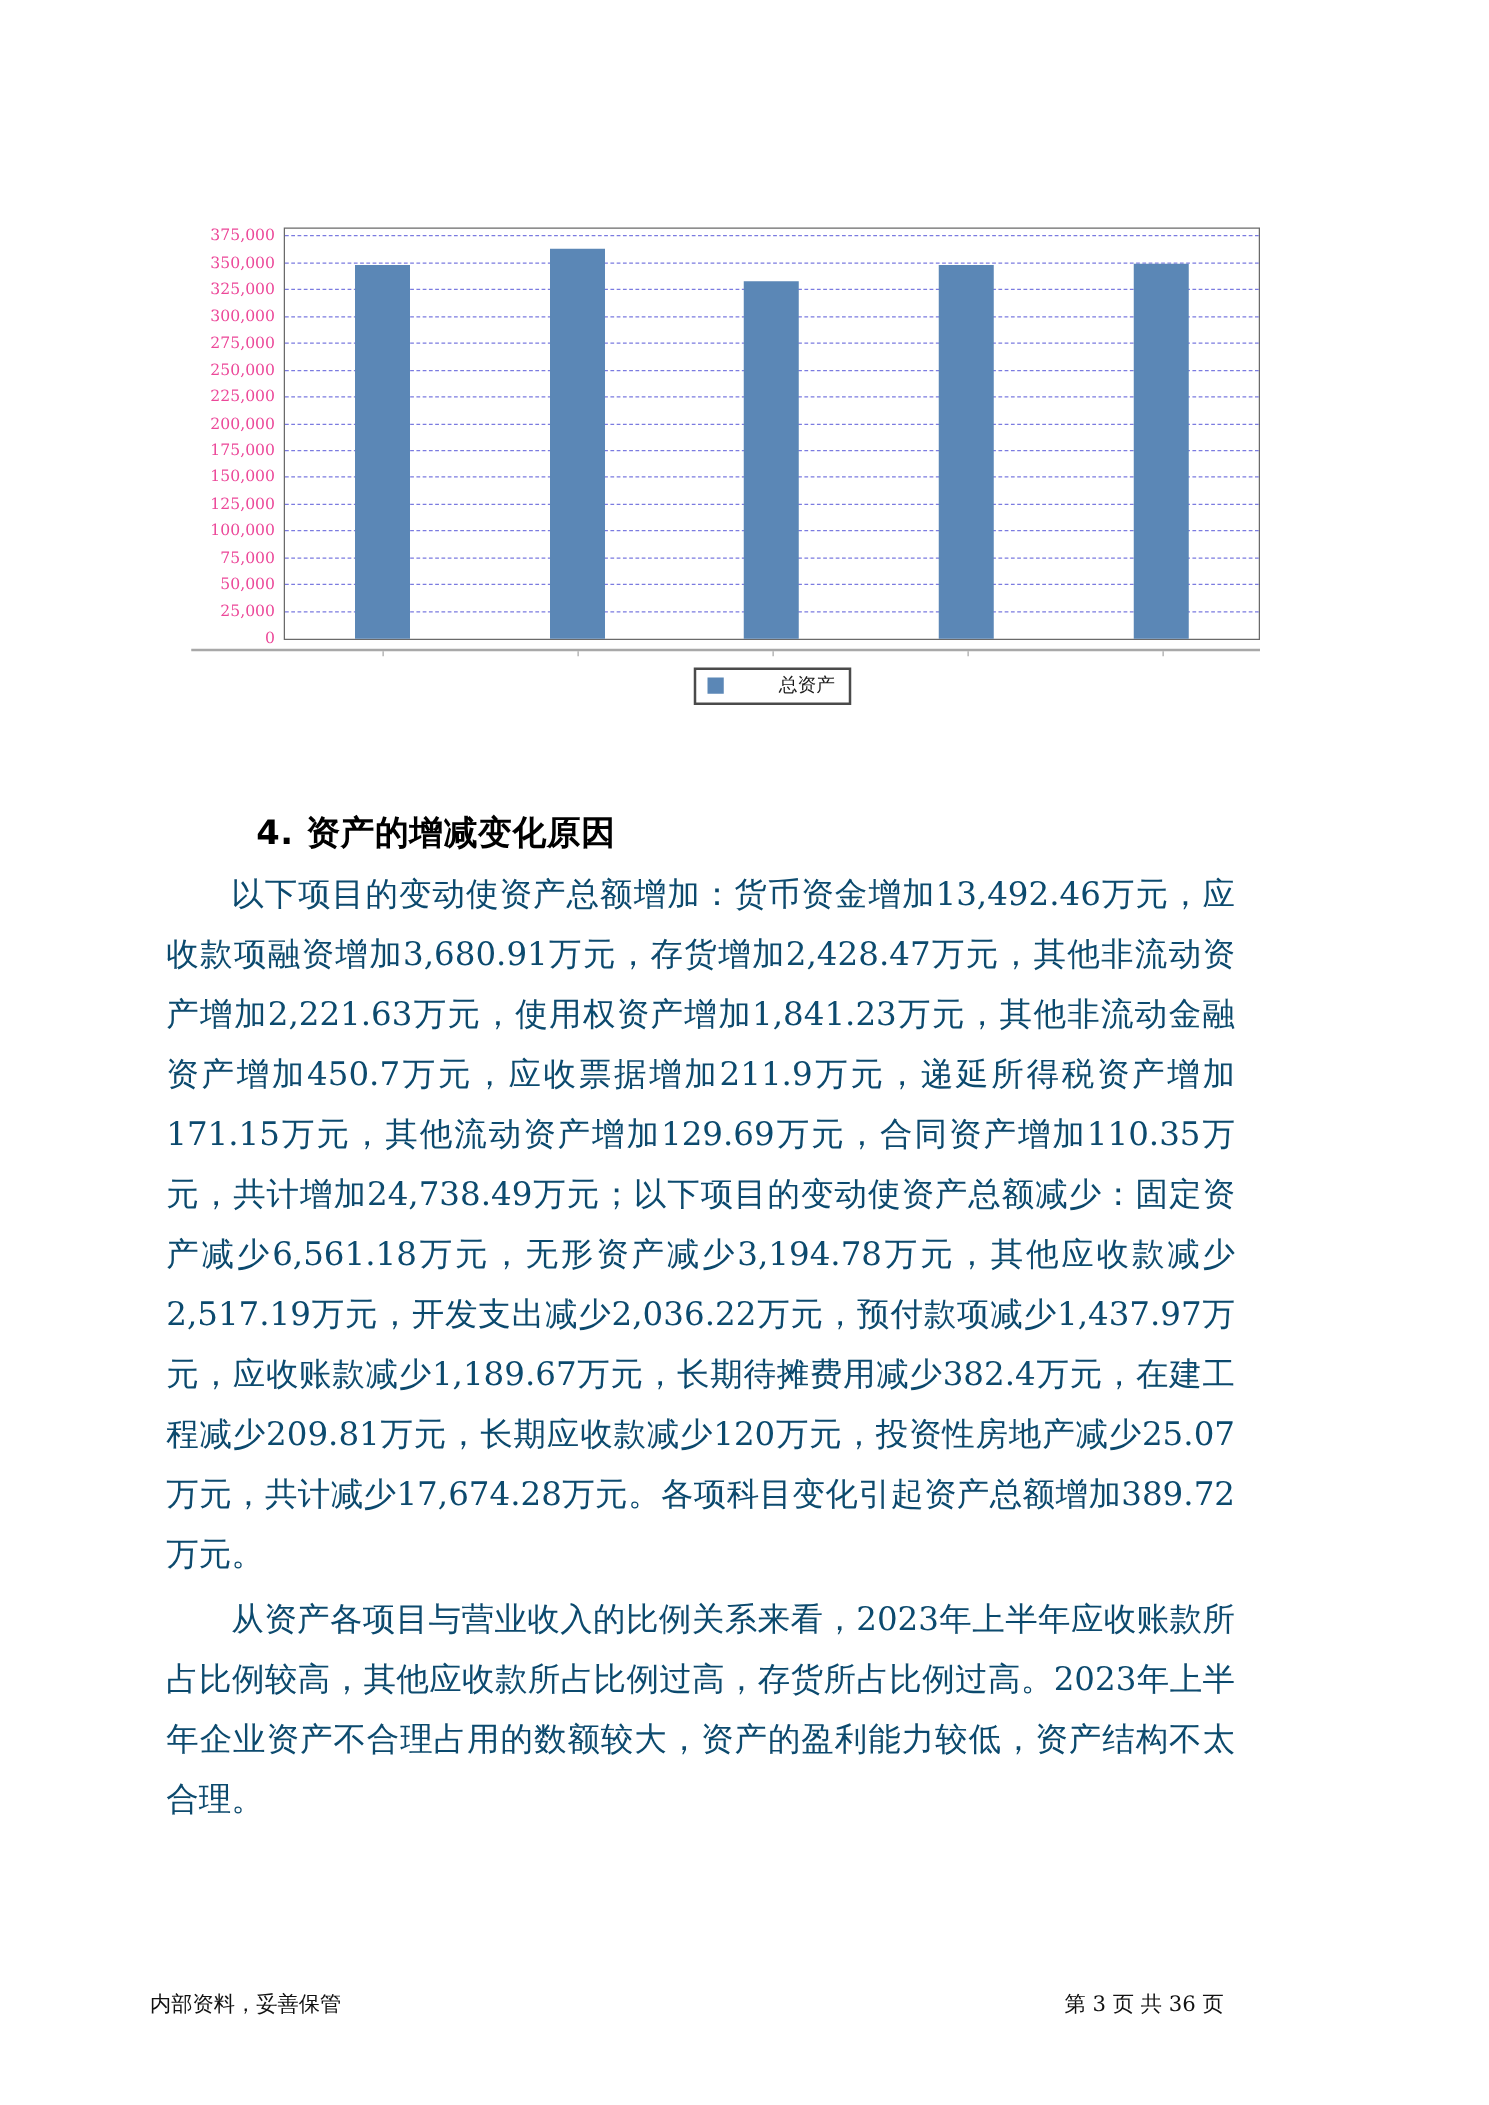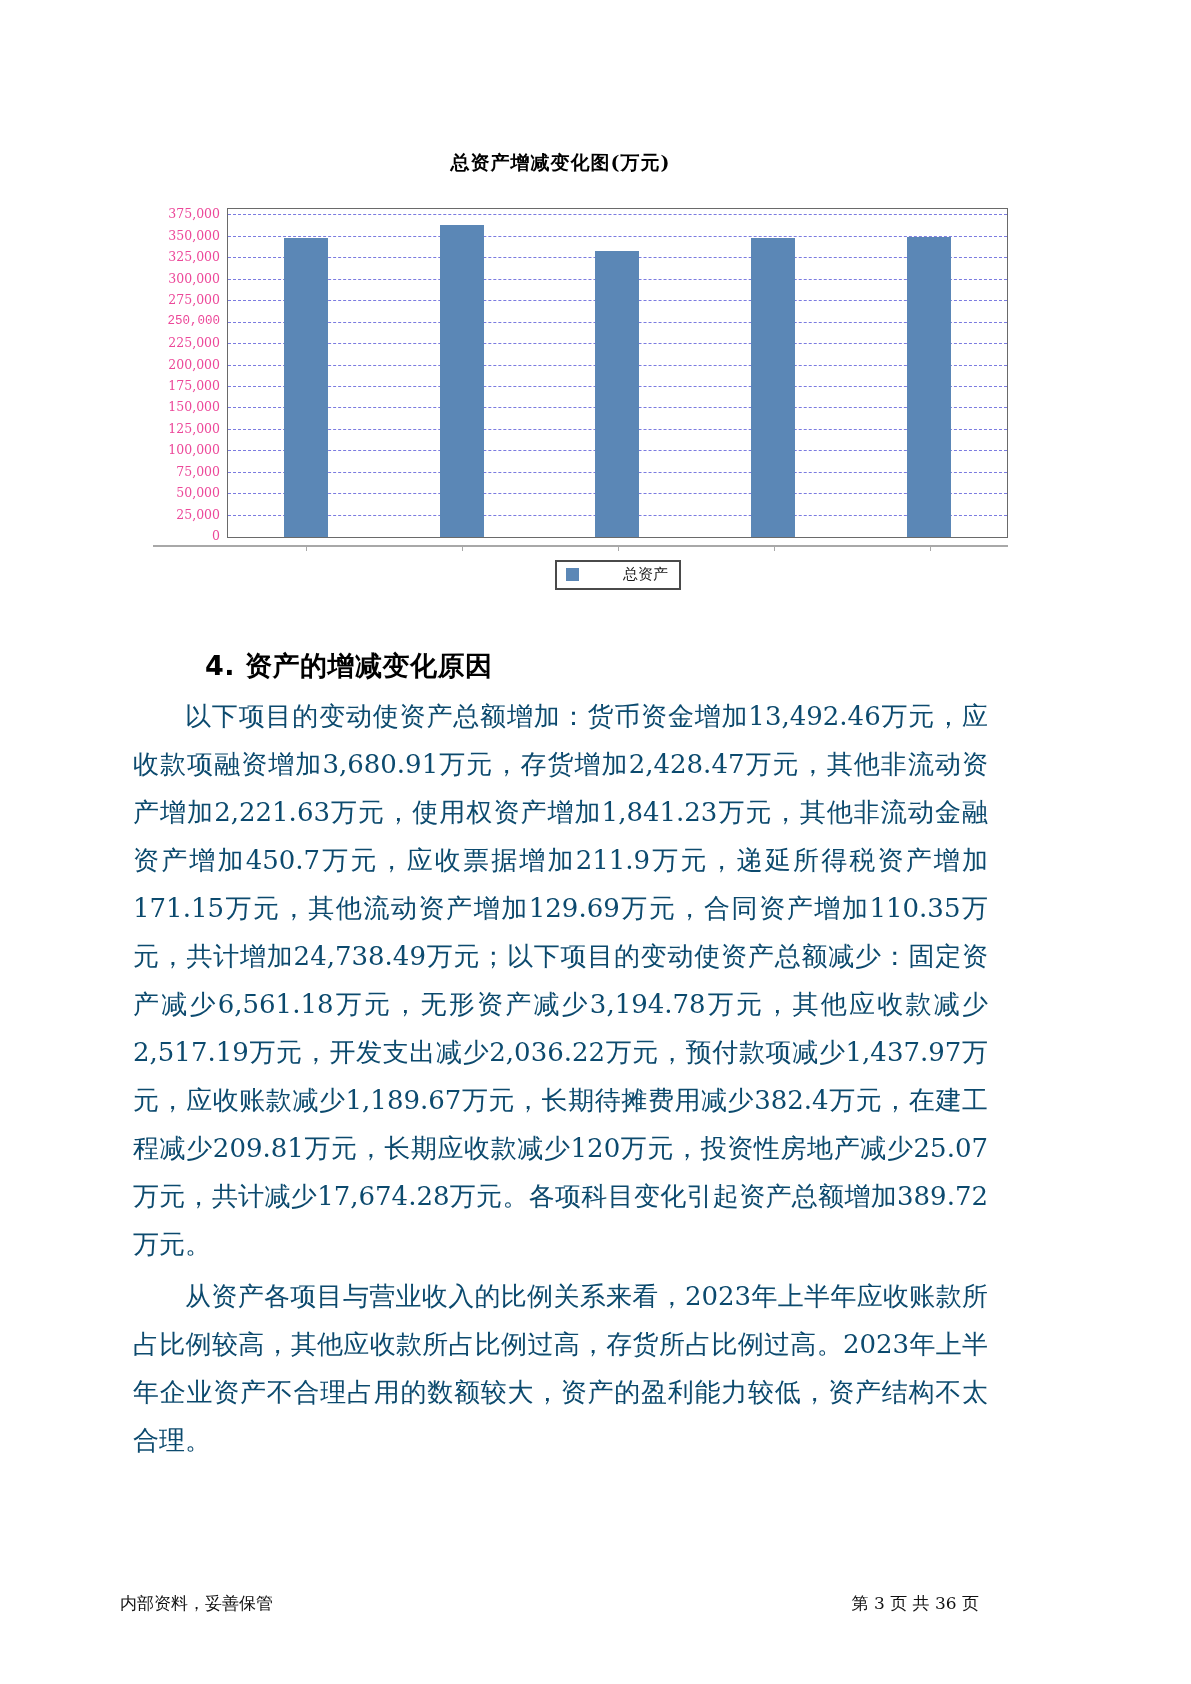--- a/index.html
+++ b/index.html
@@ -147,35 +147,34 @@
     font-size: 17px;
     color: #111;
   }
 </style>
 </head>
 <body>
 
 <div class="page">
 
   <section class="chart">
-    <div class="chart-title">总资产增减变化图(万元)</div>
 
     <div class="chart-body">
       <div class="y-axis">
           <div class="ytick-label" style="bottom: -7px;">0</div>
           <div class="ytick-label" style="bottom: 14.4379px;">25,000</div>
           <div class="ytick-label" style="bottom: 35.8758px;">50,000</div>
           <div class="ytick-label" style="bottom: 57.3137px;">75,000</div>
           <div class="ytick-label" style="bottom: 78.7516px;">100,000</div>
           <div class="ytick-label" style="bottom: 100.19px;">125,000</div>
           <div class="ytick-label" style="bottom: 121.627px;">150,000</div>
           <div class="ytick-label" style="bottom: 143.065px;">175,000</div>
           <div class="ytick-label" style="bottom: 164.503px; margin-left: 22px;">200,000</div>
           <div class="ytick-label" style="bottom: 185.941px;">225,000</div>
-          <div class="ytick-label" style="bottom: 207.379px; font-family: Liberation Mono, monospace;">250,000</div>
+          <div class="ytick-label" style="bottom: 207.379px;">250,000</div>
           <div class="ytick-label" style="bottom: 228.817px;">275,000</div>
           <div class="ytick-label" style="bottom: 250.255px;">300,000</div>
           <div class="ytick-label" style="bottom: 271.693px;">325,000</div>
           <div class="ytick-label" style="bottom: 293.131px;">350,000</div>
           <div class="ytick-label" style="bottom: 314.569px;">375,000</div>
         </div>
       <div class="plot" style="border-color: rgb(106, 106, 106);">
         <div class="gridlines-layer">
             <div class="gridline" style="border-top-color: rgb(123, 123, 224); bottom: 6.53595%;"></div>
             <div class="gridline" style="border-top-color: rgb(123, 123, 224); bottom: 13.0719%;"></div>

